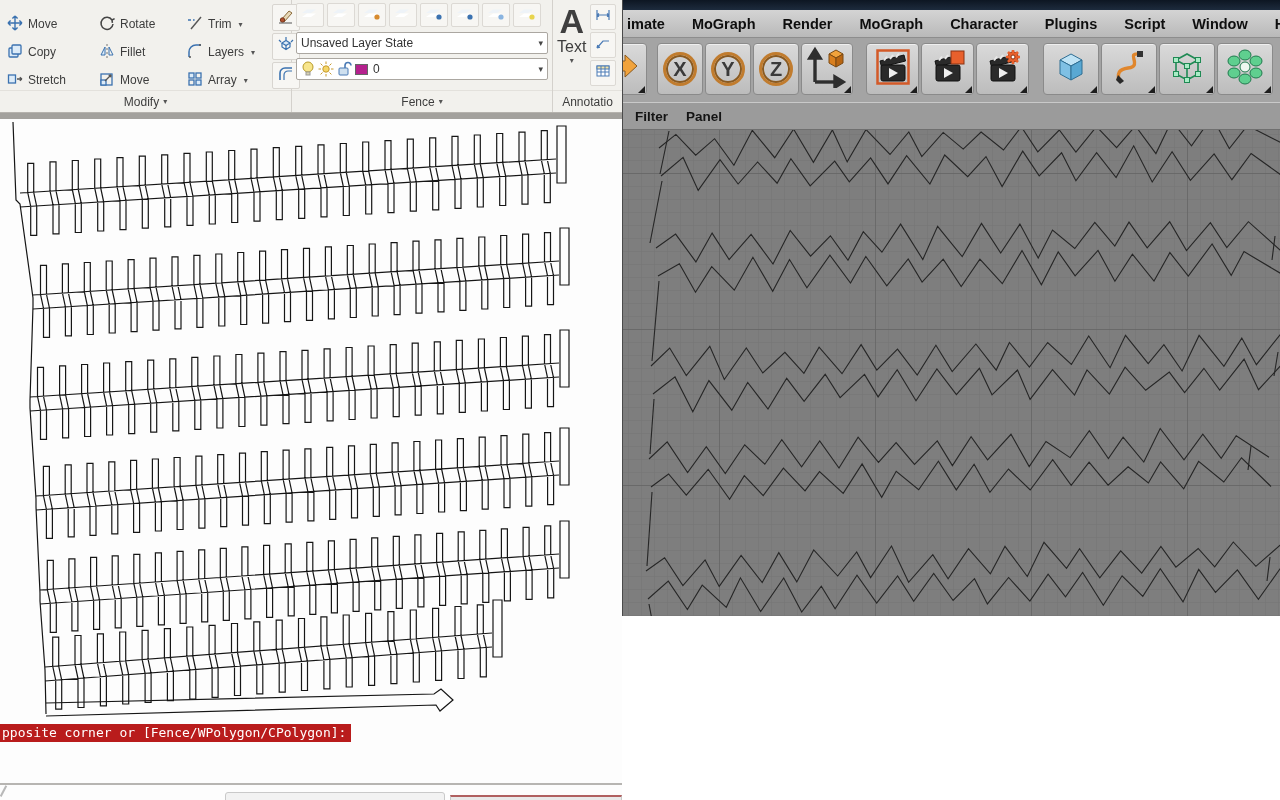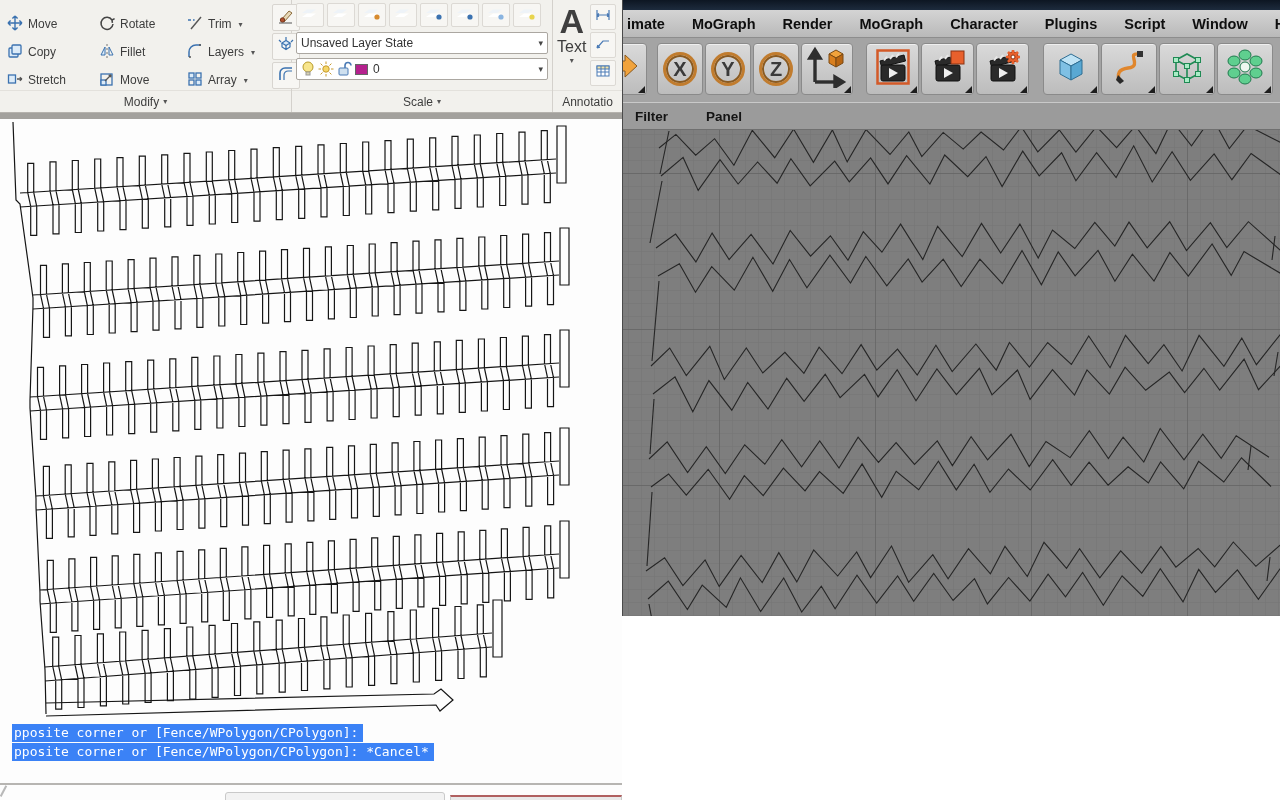--- a/index.html
+++ b/index.html
@@ -29,39 +29,39 @@
   
   .anno-body { display:flex; gap:4px; }
   .bigA { font-size:34px; line-height:34px; color:#3f3f3f; font-weight:bold; text-align:center; }
   .anno-text { font-size:16px; color:#3d3d3d; text-align:center; }
   .anno-col { display:flex; flex-direction:column; align-items:center; justify-content:flex-start; padding-top:2px; }
   .anno-btns { display:flex; flex-direction:column; gap:2px; padding-top:2px; }
   .anno-btn { width:26px; height:26px; border:1px solid #dcd9d4; background:#f7f6f3; border-radius:2px; display:flex; align-items:center; justify-content:center; }
 
   #acad-canvas { position:relative; width:622px; height:687px; background:#fdfdfd; border-top:6px solid #a3a19d; }
   #acad-svg { position:absolute; left:0; top:0; }
-  .cmd-line { position:absolute; left:12px; display:inline-block; background:#3b82f6; color:#ffffff; font-family:"DejaVu Sans Mono", monospace; font-size:13px; line-height:17px; padding:0 5px 1px 2px; white-space:pre; }
+  .cmd-line { position:absolute; left:0; display:inline-block; background:#b91c1c; color:#ffffff; font-family:"DejaVu Sans Mono", monospace; font-size:13px; line-height:17px; padding:0 5px 1px 2px; white-space:pre; }
   #cmd1 { top:605px; }
   #cmd2 { top:624px; }
   .thin-rule { position:absolute; left:0; top:664px; width:622px; height:2px; background:#b7b5b2; }
   .bottom-box1 { position:absolute; left:225px; top:673px; width:220px; height:16px; background:#f2f2f2; border:1px solid #c9c9c9; border-radius:3px 3px 0 0; }
   .bottom-box2 { position:absolute; left:450px; top:676px; width:172px; height:13px; background:#e9e9e9; border:1px solid #c9c9c9; border-top:2px solid #b06060; }
   .pencil-mark { position:absolute; left:2px; top:668px; width:10px; height:12px; border-left:2px solid #9a9a9a; transform:rotate(28deg); opacity:.7; }
 
   
   #c4d { position:relative; width:658px; height:616px; background:#a4a4a4; border-left:1px solid #4a4a4a; overflow:hidden; }
   #c4d-titlebar { height:10px; background:linear-gradient(#0d1622,#1d2b3d); }
   #c4d-menubar { height:28px; background:linear-gradient(#d4d4d4,#b9b9b9); border-bottom:1px solid #8d8d8d; display:flex; align-items:center; gap:27px; padding:0 6px; overflow:hidden; }
   .c4d-menu-item { font-size:14.5px; font-weight:600; color:#0e0e0e; white-space:nowrap; cursor:default; }
   #c4d-toolbar { position:relative; height:64px; background:#a4a4a4; overflow:hidden; }
   .tb-btn { position:absolute; top:5px; height:52px; border-radius:4px; background:linear-gradient(#dadada,#bcbcbc); border:1px solid #8a8a8a; box-shadow:inset 0 1px 0 #efefef; }
   .tb-btn .corner { position:absolute; right:1px; bottom:1px; width:0; height:0; border-left:7px solid transparent; border-bottom:7px solid #1d1d1d; }
   .axis-ring { position:absolute; left:50%; top:50%; transform:translate(-50%,-50%); width:34px; height:34px; border-radius:50%; border:3px solid #c17c2e; box-shadow:0 0 0 2px #8a5a20 inset; display:flex; align-items:center; justify-content:center; }
   .axis-ring span { font-size:20px; font-weight:bold; color:#3a3a3a; }
-  #c4d-filterbar { height:28px; background:#9b9b9b; border-top:1px solid #c9c9c9; border-bottom:1px solid #6f6f6f; display:flex; align-items:center; gap:38px; padding:0 12px; }
+  #c4d-filterbar { height:28px; background:#9b9b9b; border-top:1px solid #c9c9c9; border-bottom:1px solid #6f6f6f; display:flex; align-items:center; gap:18px; padding:0 12px; }
   .vp-menu-item { font-size:13.5px; font-weight:600; color:#141414; cursor:default; }
   #c4d-viewport { position:relative; width:658px; height:668px; background:#7e7e7e; }
   #c4d-svg { position:absolute; left:0; top:0; }
 </style>
 </head>
 <body>
 
 <div id="stage">
 
   <div id="acad">
@@ -251,21 +251,21 @@
             <svg width="15" height="16" viewBox="0 0 15 16" style="margin-left:3px;">
                 <rect x="2" y="7" width="9" height="7" rx="1" fill="#cfe0ef" stroke="#4a7ab5"></rect>
                 <path d="M8 7 V4.5 A3 3 0 0 1 14 4.5" fill="none" stroke="#4a7ab5" stroke-width="1.6"></path>
               </svg>
             <span class="swatch" style="background: rgb(181, 33, 142);"></span>
             <span class="grow">0</span>
             <span class="dd">▾</span>
           </div>
         </div>
         <div class="panel-label">
-          <span>Scale</span>
+          <span>Fence</span>
           <span class="dd">▾</span>
         </div>
       </div>
 
       <div class="panel" style="width:70px; border-right:none;">
         <div class="panel-body anno-body">
           <div class="anno-col">
             <div class="bigA">A</div>
             <div class="anno-text">Text</div>
             <div class="dd" style="font-size:8px;color:#555;">▾</div>
@@ -301,21 +301,20 @@
           <path d="M20,193 L556,159 M20,207 L556,173 M27.7,192.3 L27.7,163.3 L33.7,163.3 L33.7,192.3 M30.7,206.3 L30.7,235.3 L36.7,235.3 L36.7,206.3 M27.7,192.3 L30.7,206.3 M33.7,192.3 L36.7,206.3 M50.0,190.9 L50.0,161.9 L56.0,161.9 L56.0,190.9 M53.0,204.9 L53.0,233.9 L59.0,233.9 L59.0,204.9 M50.0,190.9 L53.0,204.9 M56.0,190.9 L59.0,204.9 M72.3,189.5 L72.3,160.5 L78.3,160.5 L78.3,189.5 M75.3,203.5 L75.3,232.5 L81.3,232.5 L81.3,203.5 M72.3,189.5 L75.3,203.5 M78.3,189.5 L81.3,203.5 M94.7,188.0 L94.7,159.0 L100.7,159.0 L100.7,188.0 M97.7,202.0 L97.7,231.0 L103.7,231.0 L103.7,202.0 M94.7,188.0 L97.7,202.0 M100.7,188.0 L103.7,202.0 M117.0,186.6 L117.0,157.6 L123.0,157.6 L123.0,186.6 M120.0,200.6 L120.0,229.6 L126.0,229.6 L126.0,200.6 M117.0,186.6 L120.0,200.6 M123.0,186.6 L126.0,200.6 M139.3,185.2 L139.3,156.2 L145.3,156.2 L145.3,185.2 M142.3,199.2 L142.3,228.2 L148.3,228.2 L148.3,199.2 M139.3,185.2 L142.3,199.2 M145.3,185.2 L148.3,199.2 M161.7,183.8 L161.7,154.8 L167.7,154.8 L167.7,183.8 M164.7,197.8 L164.7,226.8 L170.7,226.8 L170.7,197.8 M161.7,183.8 L164.7,197.8 M167.7,183.8 L170.7,197.8 M184.0,182.4 L184.0,153.4 L190.0,153.4 L190.0,182.4 M187.0,196.4 L187.0,225.4 L193.0,225.4 L193.0,196.4 M184.0,182.4 L187.0,196.4 M190.0,182.4 L193.0,196.4 M206.3,181.0 L206.3,152.0 L212.3,152.0 L212.3,181.0 M209.3,195.0 L209.3,224.0 L215.3,224.0 L215.3,195.0 M206.3,181.0 L209.3,195.0 M212.3,181.0 L215.3,195.0 M228.7,179.5 L228.7,150.5 L234.7,150.5 L234.7,179.5 M231.7,193.5 L231.7,222.5 L237.7,222.5 L237.7,193.5 M228.7,179.5 L231.7,193.5 M234.7,179.5 L237.7,193.5 M251.0,178.1 L251.0,149.1 L257.0,149.1 L257.0,178.1 M254.0,192.1 L254.0,221.1 L260.0,221.1 L260.0,192.1 M251.0,178.1 L254.0,192.1 M257.0,178.1 L260.0,192.1 M273.3,176.7 L273.3,147.7 L279.3,147.7 L279.3,176.7 M276.3,190.7 L276.3,219.7 L282.3,219.7 L282.3,190.7 M273.3,176.7 L276.3,190.7 M279.3,176.7 L282.3,190.7 M295.7,175.3 L295.7,146.3 L301.7,146.3 L301.7,175.3 M298.7,189.3 L298.7,218.3 L304.7,218.3 L304.7,189.3 M295.7,175.3 L298.7,189.3 M301.7,175.3 L304.7,189.3 M318.0,173.9 L318.0,144.9 L324.0,144.9 L324.0,173.9 M321.0,187.9 L321.0,216.9 L327.0,216.9 L327.0,187.9 M318.0,173.9 L321.0,187.9 M324.0,173.9 L327.0,187.9 M340.3,172.5 L340.3,143.5 L346.3,143.5 L346.3,172.5 M343.3,186.5 L343.3,215.5 L349.3,215.5 L349.3,186.5 M340.3,172.5 L343.3,186.5 M346.3,172.5 L349.3,186.5 M362.7,171.0 L362.7,142.0 L368.7,142.0 L368.7,171.0 M365.7,185.0 L365.7,214.0 L371.7,214.0 L371.7,185.0 M362.7,171.0 L365.7,185.0 M368.7,171.0 L371.7,185.0 M385.0,169.6 L385.0,140.6 L391.0,140.6 L391.0,169.6 M388.0,183.6 L388.0,212.6 L394.0,212.6 L394.0,183.6 M385.0,169.6 L388.0,183.6 M391.0,169.6 L394.0,183.6 M407.3,168.2 L407.3,139.2 L413.3,139.2 L413.3,168.2 M410.3,182.2 L410.3,211.2 L416.3,211.2 L416.3,182.2 M407.3,168.2 L410.3,182.2 M413.3,168.2 L416.3,182.2 M429.7,166.8 L429.7,137.8 L435.7,137.8 L435.7,166.8 M432.7,180.8 L432.7,209.8 L438.7,209.8 L438.7,180.8 M429.7,166.8 L432.7,180.8 M435.7,166.8 L438.7,180.8 M452.0,165.4 L452.0,136.4 L458.0,136.4 L458.0,165.4 M455.0,179.4 L455.0,208.4 L461.0,208.4 L461.0,179.4 M452.0,165.4 L455.0,179.4 M458.0,165.4 L461.0,179.4 M474.3,164.0 L474.3,135.0 L480.3,135.0 L480.3,164.0 M477.3,178.0 L477.3,207.0 L483.3,207.0 L483.3,178.0 M474.3,164.0 L477.3,178.0 M480.3,164.0 L483.3,178.0 M496.7,162.5 L496.7,133.5 L502.7,133.5 L502.7,162.5 M499.7,176.5 L499.7,205.5 L505.7,205.5 L505.7,176.5 M496.7,162.5 L499.7,176.5 M502.7,162.5 L505.7,176.5 M519.0,161.1 L519.0,132.1 L525.0,132.1 L525.0,161.1 M522.0,175.1 L522.0,204.1 L528.0,204.1 L528.0,175.1 M519.0,161.1 L522.0,175.1 M525.0,161.1 L528.0,175.1 M541.3,159.7 L541.3,130.7 L547.3,130.7 L547.3,159.7 M544.3,173.7 L544.3,202.7 L550.3,202.7 L550.3,173.7 M541.3,159.7 L544.3,173.7 M547.3,159.7 L550.3,173.7 M557,126 h9 v57 h-9 z" fill="none" stroke="#161616" stroke-width="1.2"></path>
           <path d="M33,295 L559,261 M33,309 L559,275 M40.5,294.3 L40.5,265.3 L46.5,265.3 L46.5,294.3 M43.5,308.3 L43.5,337.3 L49.5,337.3 L49.5,308.3 M40.5,294.3 L43.5,308.3 M46.5,294.3 L49.5,308.3 M62.4,292.9 L62.4,263.9 L68.4,263.9 L68.4,292.9 M65.4,306.9 L65.4,335.9 L71.4,335.9 L71.4,306.9 M62.4,292.9 L65.4,306.9 M68.4,292.9 L71.4,306.9 M84.3,291.5 L84.3,262.5 L90.3,262.5 L90.3,291.5 M87.3,305.5 L87.3,334.5 L93.3,334.5 L93.3,305.5 M84.3,291.5 L87.3,305.5 M90.3,291.5 L93.3,305.5 M106.2,290.0 L106.2,261.0 L112.2,261.0 L112.2,290.0 M109.2,304.0 L109.2,333.0 L115.2,333.0 L115.2,304.0 M106.2,290.0 L109.2,304.0 M112.2,290.0 L115.2,304.0 M128.1,288.6 L128.1,259.6 L134.1,259.6 L134.1,288.6 M131.1,302.6 L131.1,331.6 L137.1,331.6 L137.1,302.6 M128.1,288.6 L131.1,302.6 M134.1,288.6 L137.1,302.6 M150.0,287.2 L150.0,258.2 L156.0,258.2 L156.0,287.2 M153.0,301.2 L153.0,330.2 L159.0,330.2 L159.0,301.2 M150.0,287.2 L153.0,301.2 M156.0,287.2 L159.0,301.2 M172.0,285.8 L172.0,256.8 L178.0,256.8 L178.0,285.8 M175.0,299.8 L175.0,328.8 L181.0,328.8 L181.0,299.8 M172.0,285.8 L175.0,299.8 M178.0,285.8 L181.0,299.8 M193.9,284.4 L193.9,255.4 L199.9,255.4 L199.9,284.4 M196.9,298.4 L196.9,327.4 L202.9,327.4 L202.9,298.4 M193.9,284.4 L196.9,298.4 M199.9,284.4 L202.9,298.4 M215.8,283.0 L215.8,254.0 L221.8,254.0 L221.8,283.0 M218.8,297.0 L218.8,326.0 L224.8,326.0 L224.8,297.0 M215.8,283.0 L218.8,297.0 M221.8,283.0 L224.8,297.0 M237.7,281.5 L237.7,252.5 L243.7,252.5 L243.7,281.5 M240.7,295.5 L240.7,324.5 L246.7,324.5 L246.7,295.5 M237.7,281.5 L240.7,295.5 M243.7,281.5 L246.7,295.5 M259.6,280.1 L259.6,251.1 L265.6,251.1 L265.6,280.1 M262.6,294.1 L262.6,323.1 L268.6,323.1 L268.6,294.1 M259.6,280.1 L262.6,294.1 M265.6,280.1 L268.6,294.1 M281.5,278.7 L281.5,249.7 L287.5,249.7 L287.5,278.7 M284.5,292.7 L284.5,321.7 L290.5,321.7 L290.5,292.7 M281.5,278.7 L284.5,292.7 M287.5,278.7 L290.5,292.7 M303.5,277.3 L303.5,248.3 L309.5,248.3 L309.5,277.3 M306.5,291.3 L306.5,320.3 L312.5,320.3 L312.5,291.3 M303.5,277.3 L306.5,291.3 M309.5,277.3 L312.5,291.3 M325.4,275.9 L325.4,246.9 L331.4,246.9 L331.4,275.9 M328.4,289.9 L328.4,318.9 L334.4,318.9 L334.4,289.9 M325.4,275.9 L328.4,289.9 M331.4,275.9 L334.4,289.9 M347.3,274.5 L347.3,245.5 L353.3,245.5 L353.3,274.5 M350.3,288.5 L350.3,317.5 L356.3,317.5 L356.3,288.5 M347.3,274.5 L350.3,288.5 M353.3,274.5 L356.3,288.5 M369.2,273.0 L369.2,244.0 L375.2,244.0 L375.2,273.0 M372.2,287.0 L372.2,316.0 L378.2,316.0 L378.2,287.0 M369.2,273.0 L372.2,287.0 M375.2,273.0 L378.2,287.0 M391.1,271.6 L391.1,242.6 L397.1,242.6 L397.1,271.6 M394.1,285.6 L394.1,314.6 L400.1,314.6 L400.1,285.6 M391.1,271.6 L394.1,285.6 M397.1,271.6 L400.1,285.6 M413.0,270.2 L413.0,241.2 L419.0,241.2 L419.0,270.2 M416.0,284.2 L416.0,313.2 L422.0,313.2 L422.0,284.2 M413.0,270.2 L416.0,284.2 M419.0,270.2 L422.0,284.2 M435.0,268.8 L435.0,239.8 L441.0,239.8 L441.0,268.8 M438.0,282.8 L438.0,311.8 L444.0,311.8 L444.0,282.8 M435.0,268.8 L438.0,282.8 M441.0,268.8 L444.0,282.8 M456.9,267.4 L456.9,238.4 L462.9,238.4 L462.9,267.4 M459.9,281.4 L459.9,310.4 L465.9,310.4 L465.9,281.4 M456.9,267.4 L459.9,281.4 M462.9,267.4 L465.9,281.4 M478.8,266.0 L478.8,237.0 L484.8,237.0 L484.8,266.0 M481.8,280.0 L481.8,309.0 L487.8,309.0 L487.8,280.0 M478.8,266.0 L481.8,280.0 M484.8,266.0 L487.8,280.0 M500.7,264.5 L500.7,235.5 L506.7,235.5 L506.7,264.5 M503.7,278.5 L503.7,307.5 L509.7,307.5 L509.7,278.5 M500.7,264.5 L503.7,278.5 M506.7,264.5 L509.7,278.5 M522.6,263.1 L522.6,234.1 L528.6,234.1 L528.6,263.1 M525.6,277.1 L525.6,306.1 L531.6,306.1 L531.6,277.1 M522.6,263.1 L525.6,277.1 M528.6,263.1 L531.6,277.1 M544.5,261.7 L544.5,232.7 L550.5,232.7 L550.5,261.7 M547.5,275.7 L547.5,304.7 L553.5,304.7 L553.5,275.7 M544.5,261.7 L547.5,275.7 M550.5,261.7 L553.5,275.7 M560,228 h9 v57 h-9 z" fill="none" stroke="#161616" stroke-width="1.2"></path>
           <path d="M30,397 L559,363 M30,411 L559,377 M37.5,396.3 L37.5,367.3 L43.5,367.3 L43.5,396.3 M40.5,410.3 L40.5,439.3 L46.5,439.3 L46.5,410.3 M37.5,396.3 L40.5,410.3 M43.5,396.3 L46.5,410.3 M59.6,394.9 L59.6,365.9 L65.6,365.9 L65.6,394.9 M62.6,408.9 L62.6,437.9 L68.6,437.9 L68.6,408.9 M59.6,394.9 L62.6,408.9 M65.6,394.9 L68.6,408.9 M81.6,393.5 L81.6,364.5 L87.6,364.5 L87.6,393.5 M84.6,407.5 L84.6,436.5 L90.6,436.5 L90.6,407.5 M81.6,393.5 L84.6,407.5 M87.6,393.5 L90.6,407.5 M103.6,392.0 L103.6,363.0 L109.6,363.0 L109.6,392.0 M106.6,406.0 L106.6,435.0 L112.6,435.0 L112.6,406.0 M103.6,392.0 L106.6,406.0 M109.6,392.0 L112.6,406.0 M125.7,390.6 L125.7,361.6 L131.7,361.6 L131.7,390.6 M128.7,404.6 L128.7,433.6 L134.7,433.6 L134.7,404.6 M125.7,390.6 L128.7,404.6 M131.7,390.6 L134.7,404.6 M147.7,389.2 L147.7,360.2 L153.7,360.2 L153.7,389.2 M150.7,403.2 L150.7,432.2 L156.7,432.2 L156.7,403.2 M147.7,389.2 L150.7,403.2 M153.7,389.2 L156.7,403.2 M169.8,387.8 L169.8,358.8 L175.8,358.8 L175.8,387.8 M172.8,401.8 L172.8,430.8 L178.8,430.8 L178.8,401.8 M169.8,387.8 L172.8,401.8 M175.8,387.8 L178.8,401.8 M191.8,386.4 L191.8,357.4 L197.8,357.4 L197.8,386.4 M194.8,400.4 L194.8,429.4 L200.8,429.4 L200.8,400.4 M191.8,386.4 L194.8,400.4 M197.8,386.4 L200.8,400.4 M213.9,385.0 L213.9,356.0 L219.9,356.0 L219.9,385.0 M216.9,399.0 L216.9,428.0 L222.9,428.0 L222.9,399.0 M213.9,385.0 L216.9,399.0 M219.9,385.0 L222.9,399.0 M235.9,383.5 L235.9,354.5 L241.9,354.5 L241.9,383.5 M238.9,397.5 L238.9,426.5 L244.9,426.5 L244.9,397.5 M235.9,383.5 L238.9,397.5 M241.9,383.5 L244.9,397.5 M257.9,382.1 L257.9,353.1 L263.9,353.1 L263.9,382.1 M260.9,396.1 L260.9,425.1 L266.9,425.1 L266.9,396.1 M257.9,382.1 L260.9,396.1 M263.9,382.1 L266.9,396.1 M280.0,380.7 L280.0,351.7 L286.0,351.7 L286.0,380.7 M283.0,394.7 L283.0,423.7 L289.0,423.7 L289.0,394.7 M280.0,380.7 L283.0,394.7 M286.0,380.7 L289.0,394.7 M302.0,379.3 L302.0,350.3 L308.0,350.3 L308.0,379.3 M305.0,393.3 L305.0,422.3 L311.0,422.3 L311.0,393.3 M302.0,379.3 L305.0,393.3 M308.0,379.3 L311.0,393.3 M324.1,377.9 L324.1,348.9 L330.1,348.9 L330.1,377.9 M327.1,391.9 L327.1,420.9 L333.1,420.9 L333.1,391.9 M324.1,377.9 L327.1,391.9 M330.1,377.9 L333.1,391.9 M346.1,376.5 L346.1,347.5 L352.1,347.5 L352.1,376.5 M349.1,390.5 L349.1,419.5 L355.1,419.5 L355.1,390.5 M346.1,376.5 L349.1,390.5 M352.1,376.5 L355.1,390.5 M368.1,375.0 L368.1,346.0 L374.1,346.0 L374.1,375.0 M371.1,389.0 L371.1,418.0 L377.1,418.0 L377.1,389.0 M368.1,375.0 L371.1,389.0 M374.1,375.0 L377.1,389.0 M390.2,373.6 L390.2,344.6 L396.2,344.6 L396.2,373.6 M393.2,387.6 L393.2,416.6 L399.2,416.6 L399.2,387.6 M390.2,373.6 L393.2,387.6 M396.2,373.6 L399.2,387.6 M412.2,372.2 L412.2,343.2 L418.2,343.2 L418.2,372.2 M415.2,386.2 L415.2,415.2 L421.2,415.2 L421.2,386.2 M412.2,372.2 L415.2,386.2 M418.2,372.2 L421.2,386.2 M434.3,370.8 L434.3,341.8 L440.3,341.8 L440.3,370.8 M437.3,384.8 L437.3,413.8 L443.3,413.8 L443.3,384.8 M434.3,370.8 L437.3,384.8 M440.3,370.8 L443.3,384.8 M456.3,369.4 L456.3,340.4 L462.3,340.4 L462.3,369.4 M459.3,383.4 L459.3,412.4 L465.3,412.4 L465.3,383.4 M456.3,369.4 L459.3,383.4 M462.3,369.4 L465.3,383.4 M478.4,368.0 L478.4,339.0 L484.4,339.0 L484.4,368.0 M481.4,382.0 L481.4,411.0 L487.4,411.0 L487.4,382.0 M478.4,368.0 L481.4,382.0 M484.4,368.0 L487.4,382.0 M500.4,366.5 L500.4,337.5 L506.4,337.5 L506.4,366.5 M503.4,380.5 L503.4,409.5 L509.4,409.5 L509.4,380.5 M500.4,366.5 L503.4,380.5 M506.4,366.5 L509.4,380.5 M522.4,365.1 L522.4,336.1 L528.4,336.1 L528.4,365.1 M525.4,379.1 L525.4,408.1 L531.4,408.1 L531.4,379.1 M522.4,365.1 L525.4,379.1 M528.4,365.1 L531.4,379.1 M544.5,363.7 L544.5,334.7 L550.5,334.7 L550.5,363.7 M547.5,377.7 L547.5,406.7 L553.5,406.7 L553.5,377.7 M544.5,363.7 L547.5,377.7 M550.5,363.7 L553.5,377.7 M560,330 h9 v57 h-9 z" fill="none" stroke="#161616" stroke-width="1.2"></path>
           <path d="M36,496 L559,461 M36,510 L559,475 M43.4,495.3 L43.4,466.3 L49.4,466.3 L49.4,495.3 M46.4,509.3 L46.4,538.3 L52.4,538.3 L52.4,509.3 M43.4,495.3 L46.4,509.3 M49.4,495.3 L52.4,509.3 M65.2,493.8 L65.2,464.8 L71.2,464.8 L71.2,493.8 M68.2,507.8 L68.2,536.8 L74.2,536.8 L74.2,507.8 M65.2,493.8 L68.2,507.8 M71.2,493.8 L74.2,507.8 M87.0,492.4 L87.0,463.4 L93.0,463.4 L93.0,492.4 M90.0,506.4 L90.0,535.4 L96.0,535.4 L96.0,506.4 M87.0,492.4 L90.0,506.4 M93.0,492.4 L96.0,506.4 M108.8,490.9 L108.8,461.9 L114.8,461.9 L114.8,490.9 M111.8,504.9 L111.8,533.9 L117.8,533.9 L117.8,504.9 M108.8,490.9 L111.8,504.9 M114.8,490.9 L117.8,504.9 M130.6,489.4 L130.6,460.4 L136.6,460.4 L136.6,489.4 M133.6,503.4 L133.6,532.4 L139.6,532.4 L139.6,503.4 M130.6,489.4 L133.6,503.4 M136.6,489.4 L139.6,503.4 M152.4,488.0 L152.4,459.0 L158.4,459.0 L158.4,488.0 M155.4,502.0 L155.4,531.0 L161.4,531.0 L161.4,502.0 M152.4,488.0 L155.4,502.0 M158.4,488.0 L161.4,502.0 M174.1,486.5 L174.1,457.5 L180.1,457.5 L180.1,486.5 M177.1,500.5 L177.1,529.5 L183.1,529.5 L183.1,500.5 M174.1,486.5 L177.1,500.5 M180.1,486.5 L183.1,500.5 M195.9,485.1 L195.9,456.1 L201.9,456.1 L201.9,485.1 M198.9,499.1 L198.9,528.1 L204.9,528.1 L204.9,499.1 M195.9,485.1 L198.9,499.1 M201.9,485.1 L204.9,499.1 M217.7,483.6 L217.7,454.6 L223.7,454.6 L223.7,483.6 M220.7,497.6 L220.7,526.6 L226.7,526.6 L226.7,497.6 M217.7,483.6 L220.7,497.6 M223.7,483.6 L226.7,497.6 M239.5,482.1 L239.5,453.1 L245.5,453.1 L245.5,482.1 M242.5,496.1 L242.5,525.1 L248.5,525.1 L248.5,496.1 M239.5,482.1 L242.5,496.1 M245.5,482.1 L248.5,496.1 M261.3,480.7 L261.3,451.7 L267.3,451.7 L267.3,480.7 M264.3,494.7 L264.3,523.7 L270.3,523.7 L270.3,494.7 M261.3,480.7 L264.3,494.7 M267.3,480.7 L270.3,494.7 M283.1,479.2 L283.1,450.2 L289.1,450.2 L289.1,479.2 M286.1,493.2 L286.1,522.2 L292.1,522.2 L292.1,493.2 M283.1,479.2 L286.1,493.2 M289.1,479.2 L292.1,493.2 M304.9,477.8 L304.9,448.8 L310.9,448.8 L310.9,477.8 M307.9,491.8 L307.9,520.8 L313.9,520.8 L313.9,491.8 M304.9,477.8 L307.9,491.8 M310.9,477.8 L313.9,491.8 M326.7,476.3 L326.7,447.3 L332.7,447.3 L332.7,476.3 M329.7,490.3 L329.7,519.3 L335.7,519.3 L335.7,490.3 M326.7,476.3 L329.7,490.3 M332.7,476.3 L335.7,490.3 M348.5,474.9 L348.5,445.9 L354.5,445.9 L354.5,474.9 M351.5,488.9 L351.5,517.9 L357.5,517.9 L357.5,488.9 M348.5,474.9 L351.5,488.9 M354.5,474.9 L357.5,488.9 M370.3,473.4 L370.3,444.4 L376.3,444.4 L376.3,473.4 M373.3,487.4 L373.3,516.4 L379.3,516.4 L379.3,487.4 M370.3,473.4 L373.3,487.4 M376.3,473.4 L379.3,487.4 M392.1,471.9 L392.1,442.9 L398.1,442.9 L398.1,471.9 M395.1,485.9 L395.1,514.9 L401.1,514.9 L401.1,485.9 M392.1,471.9 L395.1,485.9 M398.1,471.9 L401.1,485.9 M413.9,470.5 L413.9,441.5 L419.9,441.5 L419.9,470.5 M416.9,484.5 L416.9,513.5 L422.9,513.5 L422.9,484.5 M413.9,470.5 L416.9,484.5 M419.9,470.5 L422.9,484.5 M435.6,469.0 L435.6,440.0 L441.6,440.0 L441.6,469.0 M438.6,483.0 L438.6,512.0 L444.6,512.0 L444.6,483.0 M435.6,469.0 L438.6,483.0 M441.6,469.0 L444.6,483.0 M457.4,467.6 L457.4,438.6 L463.4,438.6 L463.4,467.6 M460.4,481.6 L460.4,510.6 L466.4,510.6 L466.4,481.6 M457.4,467.6 L460.4,481.6 M463.4,467.6 L466.4,481.6 M479.2,466.1 L479.2,437.1 L485.2,437.1 L485.2,466.1 M482.2,480.1 L482.2,509.1 L488.2,509.1 L488.2,480.1 M479.2,466.1 L482.2,480.1 M485.2,466.1 L488.2,480.1 M501.0,464.6 L501.0,435.6 L507.0,435.6 L507.0,464.6 M504.0,478.6 L504.0,507.6 L510.0,507.6 L510.0,478.6 M501.0,464.6 L504.0,478.6 M507.0,464.6 L510.0,478.6 M522.8,463.2 L522.8,434.2 L528.8,434.2 L528.8,463.2 M525.8,477.2 L525.8,506.2 L531.8,506.2 L531.8,477.2 M522.8,463.2 L525.8,477.2 M528.8,463.2 L531.8,477.2 M544.6,461.7 L544.6,432.7 L550.6,432.7 L550.6,461.7 M547.6,475.7 L547.6,504.7 L553.6,504.7 L553.6,475.7 M544.6,461.7 L547.6,475.7 M550.6,461.7 L553.6,475.7 M560,428 h9 v57 h-9 z" fill="none" stroke="#161616" stroke-width="1.2"></path>
           <path d="M40,590 L559,554 M40,604 L559,568 M47.3,589.3 L47.3,560.3 L53.3,560.3 L53.3,589.3 M50.3,603.3 L50.3,632.3 L56.3,632.3 L56.3,603.3 M47.3,589.3 L50.3,603.3 M53.3,589.3 L56.3,603.3 M68.9,587.8 L68.9,558.8 L74.9,558.8 L74.9,587.8 M71.9,601.8 L71.9,630.8 L77.9,630.8 L77.9,601.8 M68.9,587.8 L71.9,601.8 M74.9,587.8 L77.9,601.8 M90.6,586.3 L90.6,557.3 L96.6,557.3 L96.6,586.3 M93.6,600.3 L93.6,629.3 L99.6,629.3 L99.6,600.3 M90.6,586.3 L93.6,600.3 M96.6,586.3 L99.6,600.3 M112.2,584.8 L112.2,555.8 L118.2,555.8 L118.2,584.8 M115.2,598.8 L115.2,627.8 L121.2,627.8 L121.2,598.8 M112.2,584.8 L115.2,598.8 M118.2,584.8 L121.2,598.8 M133.8,583.3 L133.8,554.3 L139.8,554.3 L139.8,583.3 M136.8,597.3 L136.8,626.3 L142.8,626.3 L142.8,597.3 M133.8,583.3 L136.8,597.3 M139.8,583.3 L142.8,597.3 M155.4,581.8 L155.4,552.8 L161.4,552.8 L161.4,581.8 M158.4,595.8 L158.4,624.8 L164.4,624.8 L164.4,595.8 M155.4,581.8 L158.4,595.8 M161.4,581.8 L164.4,595.8 M177.1,580.3 L177.1,551.3 L183.1,551.3 L183.1,580.3 M180.1,594.3 L180.1,623.3 L186.1,623.3 L186.1,594.3 M177.1,580.3 L180.1,594.3 M183.1,580.3 L186.1,594.3 M198.7,578.8 L198.7,549.8 L204.7,549.8 L204.7,578.8 M201.7,592.8 L201.7,621.8 L207.7,621.8 L207.7,592.8 M198.7,578.8 L201.7,592.8 M204.7,578.8 L207.7,592.8 M220.3,577.3 L220.3,548.3 L226.3,548.3 L226.3,577.3 M223.3,591.3 L223.3,620.3 L229.3,620.3 L229.3,591.3 M220.3,577.3 L223.3,591.3 M226.3,577.3 L229.3,591.3 M241.9,575.8 L241.9,546.8 L247.9,546.8 L247.9,575.8 M244.9,589.8 L244.9,618.8 L250.9,618.8 L250.9,589.8 M241.9,575.8 L244.9,589.8 M247.9,575.8 L250.9,589.8 M263.6,574.3 L263.6,545.3 L269.6,545.3 L269.6,574.3 M266.6,588.3 L266.6,617.3 L272.6,617.3 L272.6,588.3 M263.6,574.3 L266.6,588.3 M269.6,574.3 L272.6,588.3 M285.2,572.8 L285.2,543.8 L291.2,543.8 L291.2,572.8 M288.2,586.8 L288.2,615.8 L294.2,615.8 L294.2,586.8 M285.2,572.8 L288.2,586.8 M291.2,572.8 L294.2,586.8 M306.8,571.3 L306.8,542.3 L312.8,542.3 L312.8,571.3 M309.8,585.3 L309.8,614.3 L315.8,614.3 L315.8,585.3 M306.8,571.3 L309.8,585.3 M312.8,571.3 L315.8,585.3 M328.4,569.8 L328.4,540.8 L334.4,540.8 L334.4,569.8 M331.4,583.8 L331.4,612.8 L337.4,612.8 L337.4,583.8 M328.4,569.8 L331.4,583.8 M334.4,569.8 L337.4,583.8 M350.1,568.3 L350.1,539.3 L356.1,539.3 L356.1,568.3 M353.1,582.3 L353.1,611.3 L359.1,611.3 L359.1,582.3 M350.1,568.3 L353.1,582.3 M356.1,568.3 L359.1,582.3 M371.7,566.8 L371.7,537.8 L377.7,537.8 L377.7,566.8 M374.7,580.8 L374.7,609.8 L380.7,609.8 L380.7,580.8 M371.7,566.8 L374.7,580.8 M377.7,566.8 L380.7,580.8 M393.3,565.3 L393.3,536.3 L399.3,536.3 L399.3,565.3 M396.3,579.3 L396.3,608.3 L402.3,608.3 L402.3,579.3 M393.3,565.3 L396.3,579.3 M399.3,565.3 L402.3,579.3 M414.9,563.8 L414.9,534.8 L420.9,534.8 L420.9,563.8 M417.9,577.8 L417.9,606.8 L423.9,606.8 L423.9,577.8 M414.9,563.8 L417.9,577.8 M420.9,563.8 L423.9,577.8 M436.6,562.3 L436.6,533.3 L442.6,533.3 L442.6,562.3 M439.6,576.3 L439.6,605.3 L445.6,605.3 L445.6,576.3 M436.6,562.3 L439.6,576.3 M442.6,562.3 L445.6,576.3 M458.2,560.8 L458.2,531.8 L464.2,531.8 L464.2,560.8 M461.2,574.8 L461.2,603.8 L467.2,603.8 L467.2,574.8 M458.2,560.8 L461.2,574.8 M464.2,560.8 L467.2,574.8 M479.8,559.3 L479.8,530.3 L485.8,530.3 L485.8,559.3 M482.8,573.3 L482.8,602.3 L488.8,602.3 L488.8,573.3 M479.8,559.3 L482.8,573.3 M485.8,559.3 L488.8,573.3 M501.4,557.8 L501.4,528.8 L507.4,528.8 L507.4,557.8 M504.4,571.8 L504.4,600.8 L510.4,600.8 L510.4,571.8 M501.4,557.8 L504.4,571.8 M507.4,557.8 L510.4,571.8 M523.1,556.3 L523.1,527.3 L529.1,527.3 L529.1,556.3 M526.1,570.3 L526.1,599.3 L532.1,599.3 L532.1,570.3 M523.1,556.3 L526.1,570.3 M529.1,556.3 L532.1,570.3 M544.7,554.8 L544.7,525.8 L550.7,525.8 L550.7,554.8 M547.7,568.8 L547.7,597.8 L553.7,597.8 L553.7,568.8 M544.7,554.8 L547.7,568.8 M550.7,554.8 L553.7,568.8 M560,521 h9 v57 h-9 z" fill="none" stroke="#161616" stroke-width="1.2"></path>
           <path d="M45,667 L492,633 M45,681 L492,647 M52.7,666.1 L52.7,637.1 L58.7,637.1 L58.7,666.1 M55.7,680.1 L55.7,709.1 L61.7,709.1 L61.7,680.1 M52.7,666.1 L55.7,680.1 M58.7,666.1 L61.7,680.1 M75.0,664.5 L75.0,635.5 L81.0,635.5 L81.0,664.5 M78.0,678.5 L78.0,707.5 L84.0,707.5 L84.0,678.5 M75.0,664.5 L78.0,678.5 M81.0,664.5 L84.0,678.5 M97.4,662.8 L97.4,633.8 L103.4,633.8 L103.4,662.8 M100.4,676.8 L100.4,705.8 L106.4,705.8 L106.4,676.8 M97.4,662.8 L100.4,676.8 M103.4,662.8 L106.4,676.8 M119.7,661.0 L119.7,632.0 L125.7,632.0 L125.7,661.0 M122.7,675.0 L122.7,704.0 L128.7,704.0 L128.7,675.0 M119.7,661.0 L122.7,675.0 M125.7,661.0 L128.7,675.0 M142.1,659.4 L142.1,630.4 L148.1,630.4 L148.1,659.4 M145.1,673.4 L145.1,702.4 L151.1,702.4 L151.1,673.4 M142.1,659.4 L145.1,673.4 M148.1,659.4 L151.1,673.4 M164.4,657.6 L164.4,628.6 L170.4,628.6 L170.4,657.6 M167.4,671.6 L167.4,700.6 L173.4,700.6 L173.4,671.6 M164.4,657.6 L167.4,671.6 M170.4,657.6 L173.4,671.6 M186.8,656.0 L186.8,627.0 L192.8,627.0 L192.8,656.0 M189.8,670.0 L189.8,699.0 L195.8,699.0 L195.8,670.0 M186.8,656.0 L189.8,670.0 M192.8,656.0 L195.8,670.0 M209.1,654.3 L209.1,625.3 L215.1,625.3 L215.1,654.3 M212.1,668.3 L212.1,697.3 L218.1,697.3 L218.1,668.3 M209.1,654.3 L212.1,668.3 M215.1,654.3 L218.1,668.3 M231.5,652.5 L231.5,623.5 L237.5,623.5 L237.5,652.5 M234.5,666.5 L234.5,695.5 L240.5,695.5 L240.5,666.5 M231.5,652.5 L234.5,666.5 M237.5,652.5 L240.5,666.5 M253.8,650.9 L253.8,621.9 L259.8,621.9 L259.8,650.9 M256.8,664.9 L256.8,693.9 L262.8,693.9 L262.8,664.9 M253.8,650.9 L256.8,664.9 M259.8,650.9 L262.8,664.9 M276.2,649.1 L276.2,620.1 L282.2,620.1 L282.2,649.1 M279.2,663.1 L279.2,692.1 L285.2,692.1 L285.2,663.1 M276.2,649.1 L279.2,663.1 M282.2,649.1 L285.2,663.1 M298.5,647.5 L298.5,618.5 L304.5,618.5 L304.5,647.5 M301.5,661.5 L301.5,690.5 L307.5,690.5 L307.5,661.5 M298.5,647.5 L301.5,661.5 M304.5,647.5 L307.5,661.5 M320.9,645.8 L320.9,616.8 L326.9,616.8 L326.9,645.8 M323.9,659.8 L323.9,688.8 L329.9,688.8 L329.9,659.8 M320.9,645.8 L323.9,659.8 M326.9,645.8 L329.9,659.8 M343.2,644.0 L343.2,615.0 L349.2,615.0 L349.2,644.0 M346.2,658.0 L346.2,687.0 L352.2,687.0 L352.2,658.0 M343.2,644.0 L346.2,658.0 M349.2,644.0 L352.2,658.0 M365.6,642.4 L365.6,613.4 L371.6,613.4 L371.6,642.4 M368.6,656.4 L368.6,685.4 L374.6,685.4 L374.6,656.4 M365.6,642.4 L368.6,656.4 M371.6,642.4 L374.6,656.4 M387.9,640.6 L387.9,611.6 L393.9,611.6 L393.9,640.6 M390.9,654.6 L390.9,683.6 L396.9,683.6 L396.9,654.6 M387.9,640.6 L390.9,654.6 M393.9,640.6 L396.9,654.6 M410.3,639.0 L410.3,610.0 L416.3,610.0 L416.3,639.0 M413.3,653.0 L413.3,682.0 L419.3,682.0 L419.3,653.0 M410.3,639.0 L413.3,653.0 M416.3,639.0 L419.3,653.0 M432.6,637.3 L432.6,608.3 L438.6,608.3 L438.6,637.3 M435.6,651.3 L435.6,680.3 L441.6,680.3 L441.6,651.3 M432.6,637.3 L435.6,651.3 M438.6,637.3 L441.6,651.3 M455.0,635.5 L455.0,606.5 L461.0,606.5 L461.0,635.5 M458.0,649.5 L458.0,678.5 L464.0,678.5 L464.0,649.5 M455.0,635.5 L458.0,649.5 M461.0,635.5 L464.0,649.5 M477.3,633.9 L477.3,604.9 L483.3,604.9 L483.3,633.9 M480.3,647.9 L480.3,676.9 L486.3,676.9 L486.3,647.9 M477.3,633.9 L480.3,647.9 M483.3,633.9 L486.3,647.9 M493,600 h9 v57 h-9 z" fill="none" stroke="#161616" stroke-width="1.2"></path>
           <path d="M13,122 L16,200 L20,204 L33,298 L33,306 L30,400 L30,408 L36,499 L36,507 L40,593 L40,601 L45,670 L46,714" fill="none" stroke="#161616" stroke-width="1.2"></path>
           <path d="M46,703 L434,694 L441,689 L453,700 L440,711 L436,705 L46,716" fill="none" stroke="#161616" stroke-width="1.2"></path>
         </svg>
       <div id="cmd1" class="cmd-line">pposite corner or [Fence/WPolygon/CPolygon]:</div>
-      <div id="cmd2" class="cmd-line">pposite corner or [Fence/WPolygon/CPolygon]: *Cancel*</div>
       <div class="thin-rule"></div>
       <div class="bottom-box1"></div>
       <div class="bottom-box2"></div>
       <div class="pencil-mark"></div>
     </div>
   </div>
 
   <div id="c4d">
     <div id="c4d-titlebar"></div>
     <div id="c4d-menubar">

